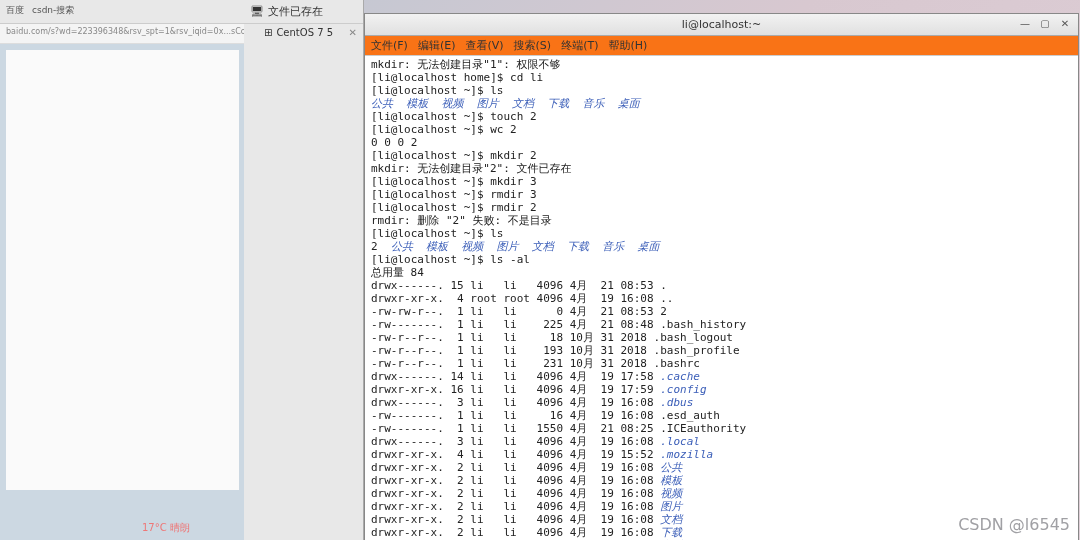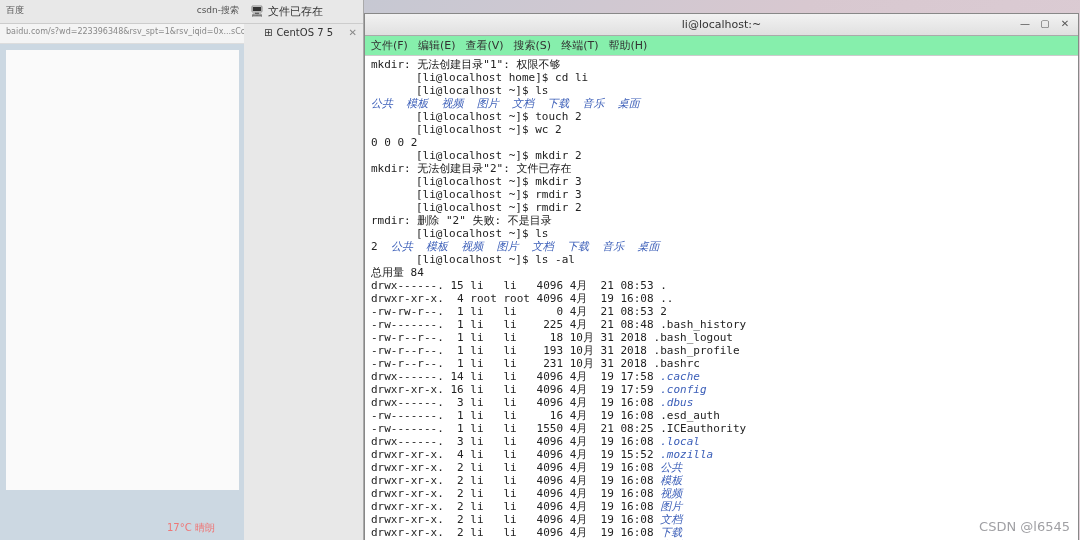--- a/index.html
+++ b/index.html
@@ -10,21 +10,21 @@
     font-size: 11px;
     overflow: hidden;
     position: relative;
   }
   .left-bg {
     position: absolute; left: 0; top: 0; width: 245px; height: 540px;
     background: #ccd8e2;
   }
   .left-bg .browser-strip {
     height: 24px; background: #e8e8e8; border-bottom: 1px solid #ccc;
-    font-size: 9px; color: #555; padding: 4px 6px; display:flex; gap:8px;justify-content:space-between;
+    font-size: 9px; color: #555; padding: 4px 6px; display:flex; gap:8px;
   }
   .left-bg .addr { height: 20px; background: #f4f4f4; border-bottom: 1px solid #ddd;
     font-size: 8px; color: #888; padding: 3px 6px; overflow: hidden; white-space:nowrap;}
   .left-bg .content { background: #fafafa; height: 440px; margin: 6px; }
   .side-panel {
     position: absolute; left: 244px; top: 0; width: 120px; height: 540px;
     background: #e8e8e8; border-right: 1px solid #aaa;
   }
   .side-panel .title {
     padding: 4px 6px; font-size: 11px; color: #333;
@@ -42,36 +42,36 @@
   .term-titlebar {
     height: 22px; background: linear-gradient(#f2f2f2,#e0e0e0);
     border-bottom: 1px solid #aaa;
     display: flex; align-items: center; justify-content: center;
     font-size: 11px; color: #333; position:relative;
   }
   .win-controls { position:absolute; right:6px; display:flex; gap:6px; }
   .win-btn { width:14px; height:14px; font-size:10px; text-align:center;
     color:#555; cursor:pointer; }
   .term-menubar {
-    height: 20px; background: #86efac; border-bottom: 1px solid #ccc;
+    height: 20px; background: #f97316; border-bottom: 1px solid #ccc;
     display: flex; align-items: center; padding: 0 6px; gap: 10px;
     font-size: 11px; color: #333;
   }
   .term-menubar span { cursor:pointer; }
   .term-body {
     flex: 1; background: #fff; color: #222;
     font-family: "DejaVu Sans Mono","Courier New",monospace;
     font-size: 11px; line-height: 13px;
     padding: 2px 6px; white-space: pre; overflow:hidden;
   }
   .term-body .blue { color: #3b5eb8; font-style: italic; }
-  .term-body .prompt { color: #222; margin-left: 45px; }
+  .term-body .prompt { color: #222; }
   .watermark { position:absolute; right:10px; bottom:6px; color:#a0a0a4;
-    font-size:13px; text-shadow:0 0 2px #fff; }
-  .temp { position:absolute; left:167px; bottom:5px; font-size:10px; color:#e77; }
+    font-size:16px; text-shadow:0 0 2px #fff; }
+  .temp { position:absolute; left:142px; bottom:5px; font-size:10px; color:#e77; }
 </style>
 </head>
 <body>
 
 <div class="left-bg">
   <div class="browser-strip">
     <span>百度</span>
     <span>csdn-搜索</span>
   </div>
   <div class="addr">baidu.com/s?wd=223396348&amp;rsv_spt=1&amp;rsv_iqid=0x...sCourseware...</div>

